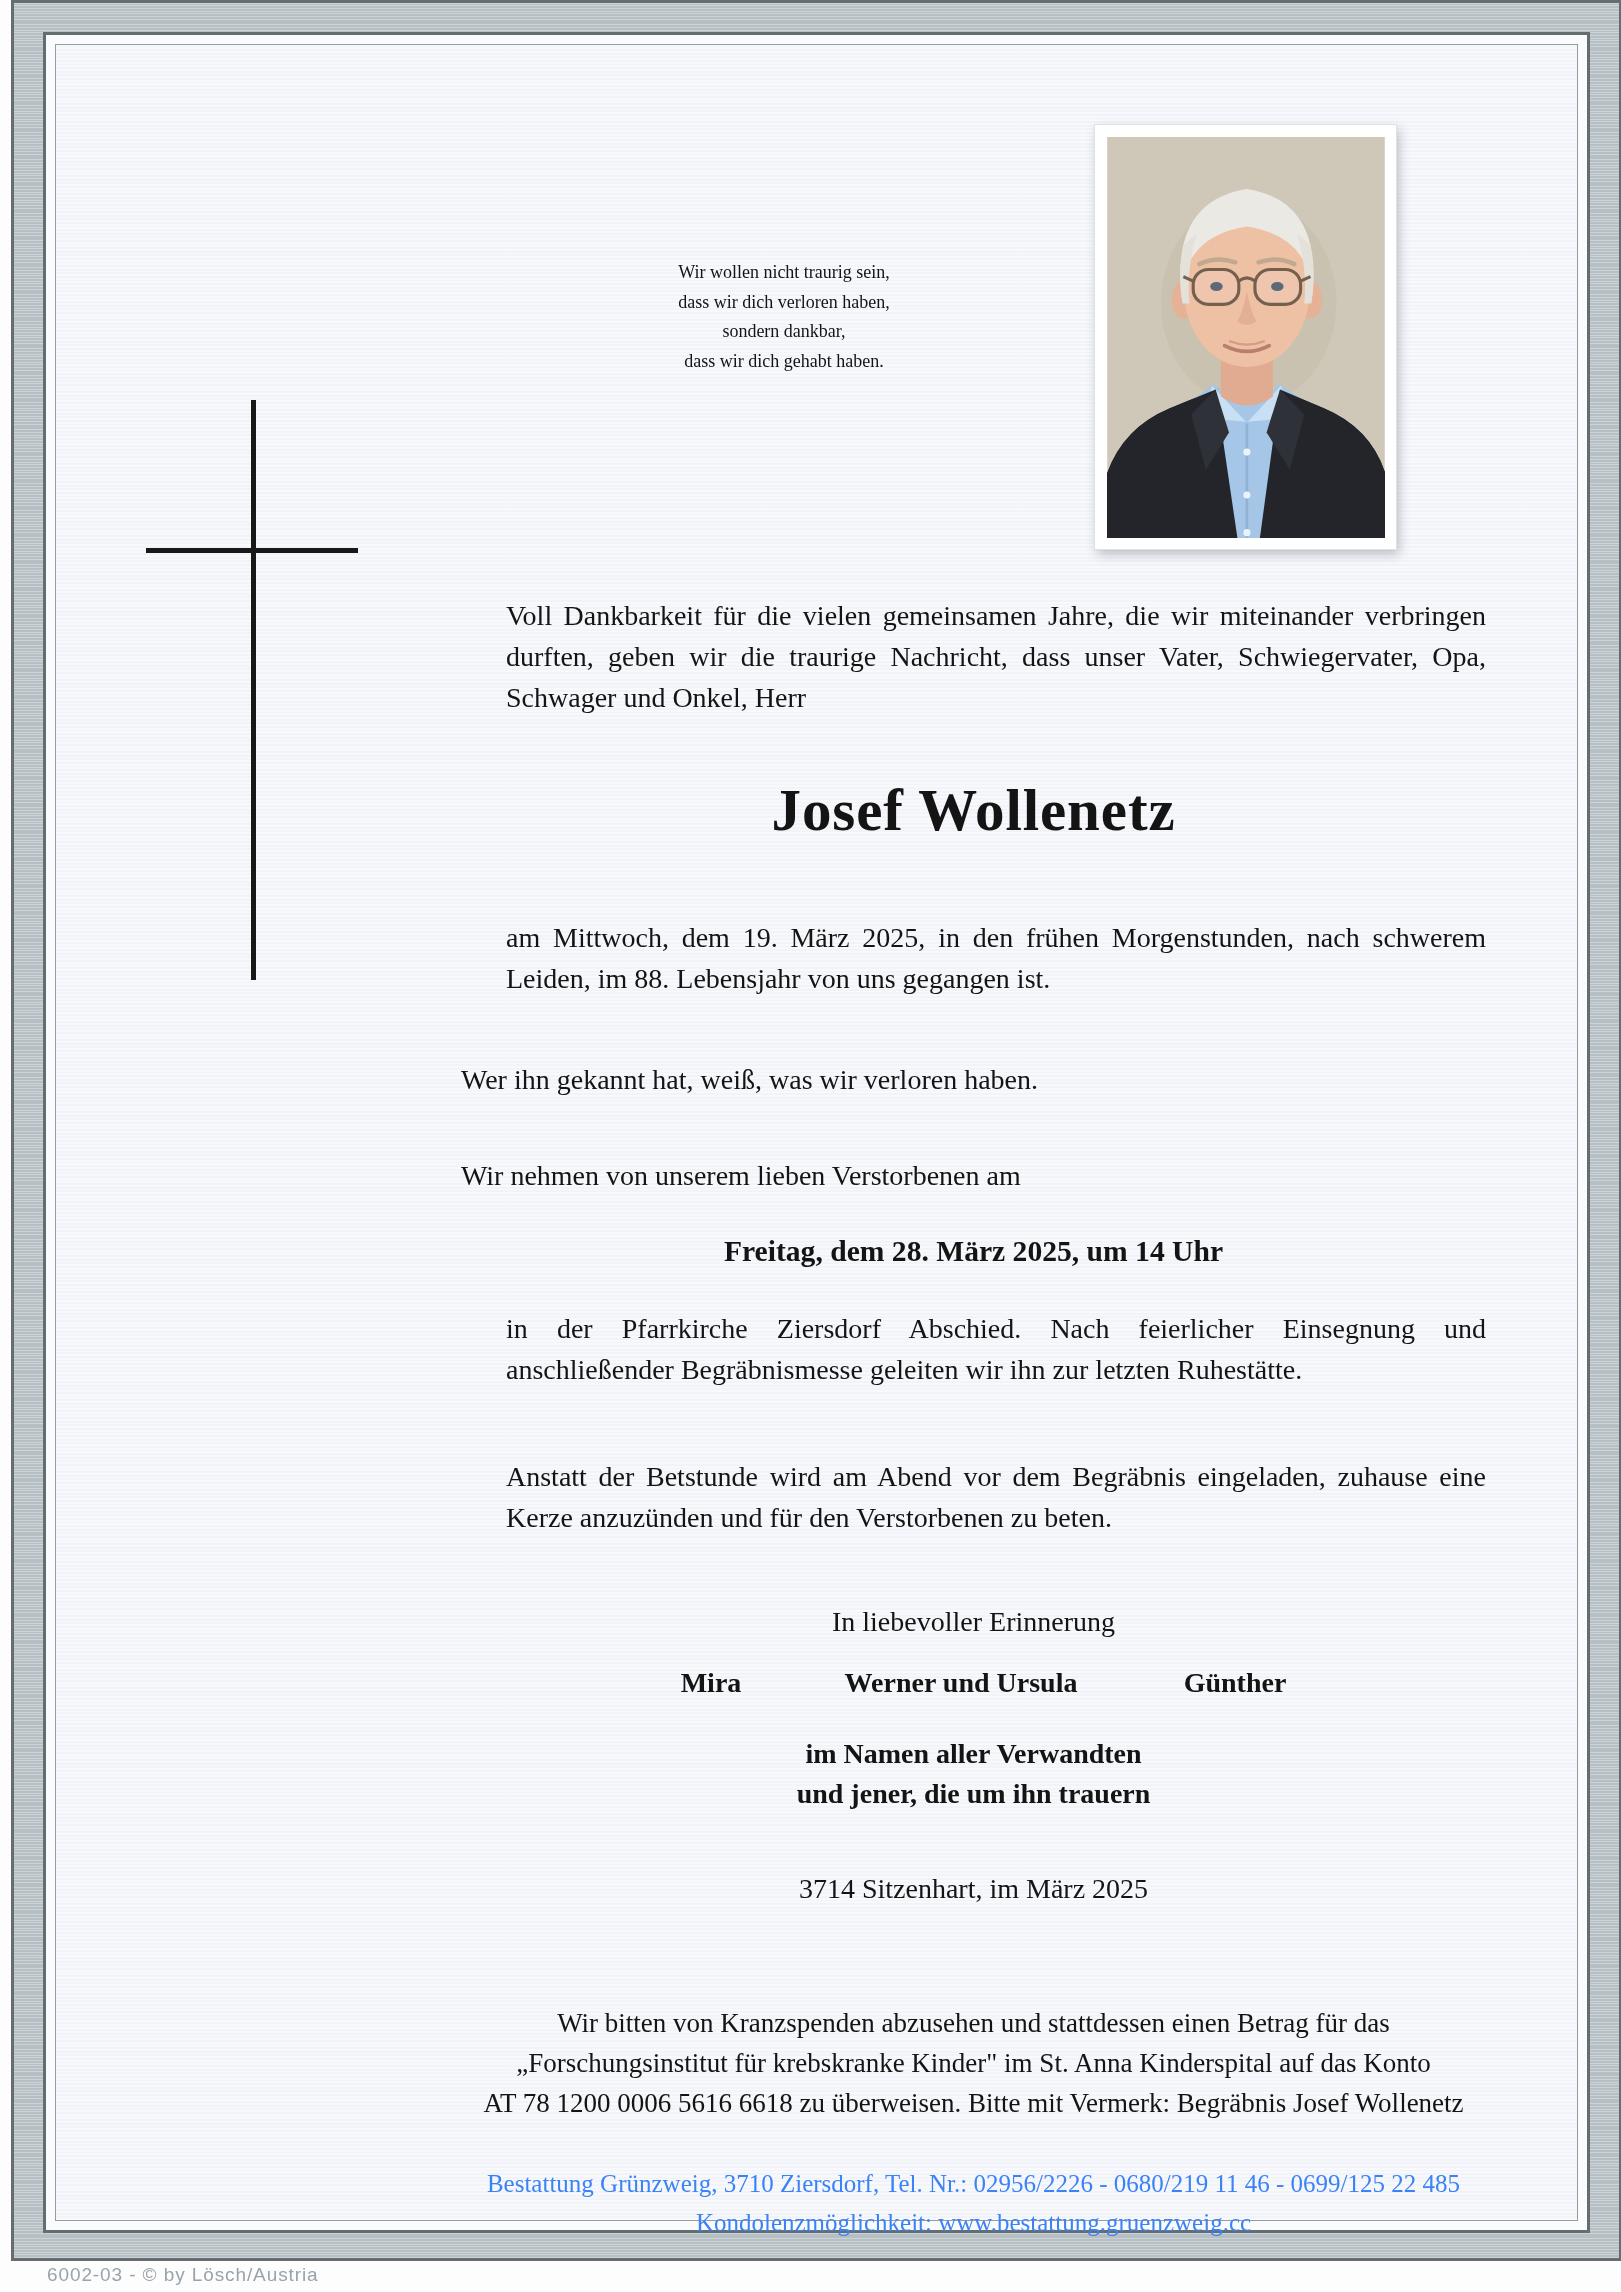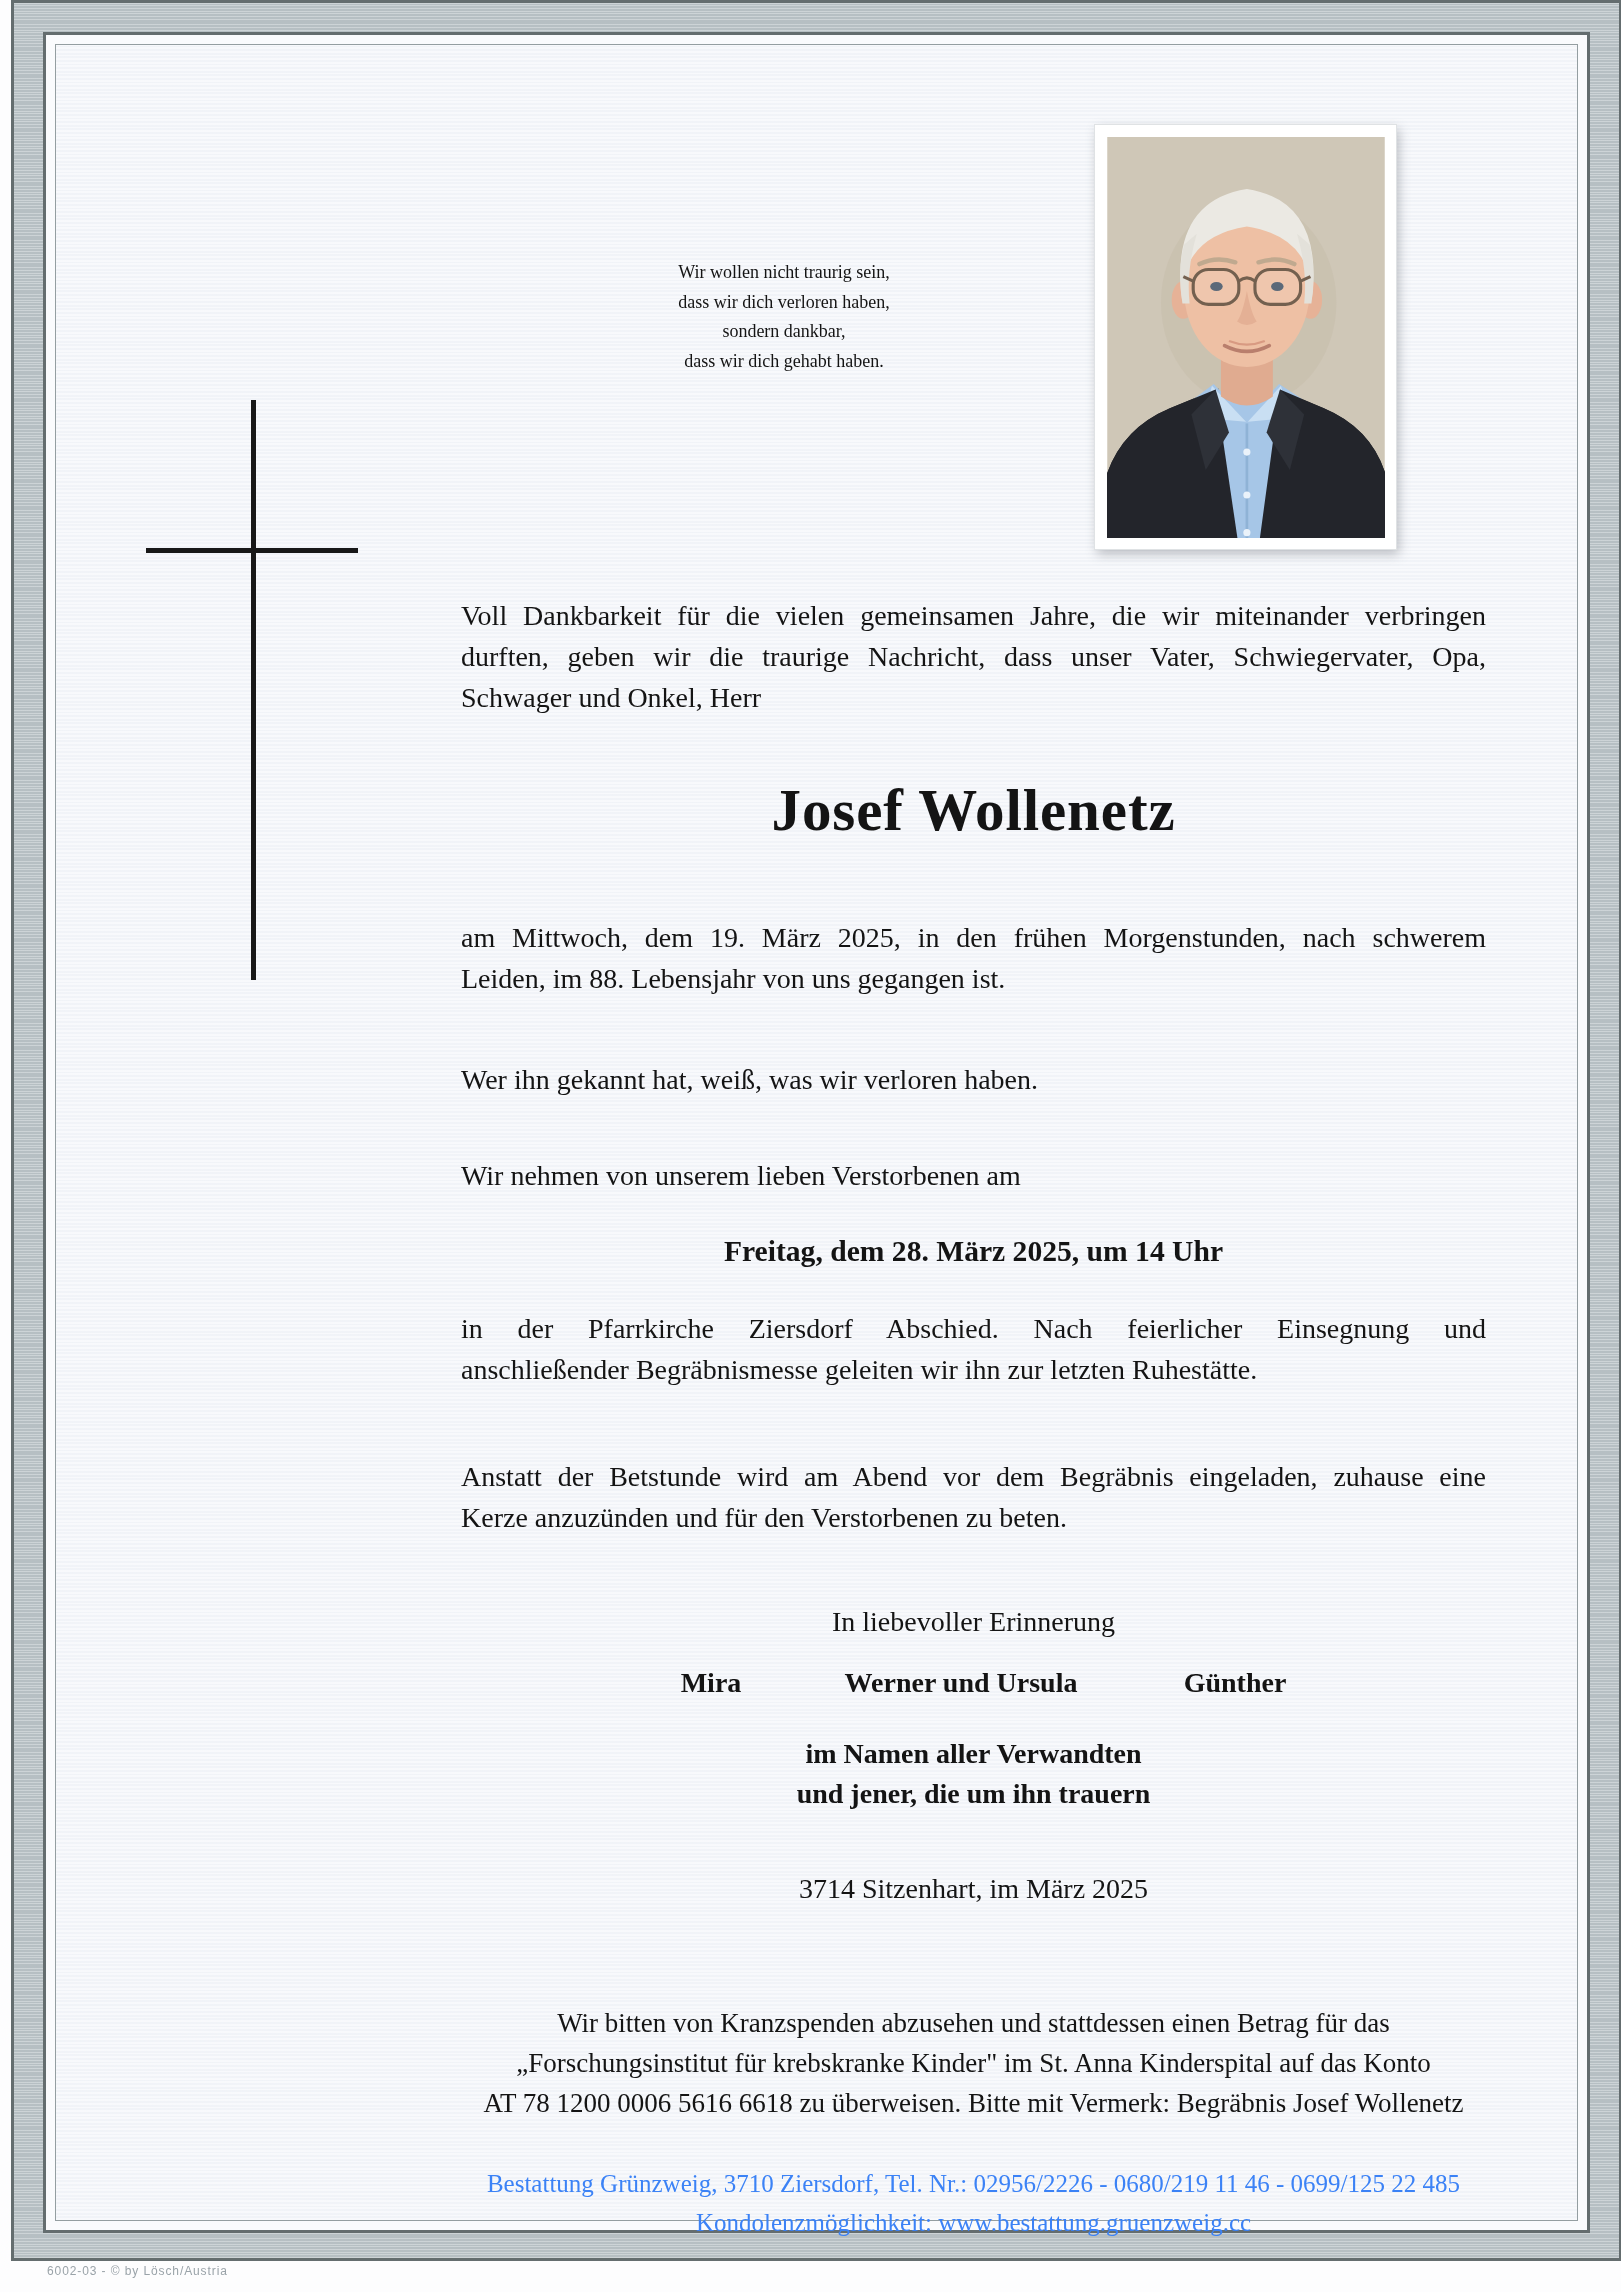--- a/index.html
+++ b/index.html
@@ -29,39 +29,39 @@
     background-image:repeating-linear-gradient(0deg, rgba(255,255,255,0.35) 0 1.8px, rgba(90,110,140,0.02) 1.8px 3.6px);
     border:1.8px solid #949ea1;
   }
   
   .abs { position:absolute; }
   .poem {
     left:502px; top:258px; width:564px;
     font-size:18px; line-height:29.6px; text-align:center;
   }
   .col { left:461px; width:1025px; font-size:28px; line-height:41px; }
-  .line { white-space:nowrap; }
+  .line { white-space:nowrap;margin-left:45px; }
   .j { text-align:justify; text-align-last:justify; }
   .deceased {
     left:461px; top:774px; width:1025px;
     font-size:59px; line-height:72px; font-weight:bold; text-align:center;
     letter-spacing:0.9px;
   }
   .bold-center { font-weight:bold; text-align:center; white-space:normal; }
   .center { text-align:center; white-space:normal; }
   .funeral { font-size:29.6px;font-family:Liberation Serif, serif; }
   .mourners { height:41px; font-weight:bold; }
   .mourners span { position:absolute; transform:translateX(-50%); white-space:nowrap; }
   .m0 { left:234px;margin-left:16px; } .m1 { left:500px; } .m2 { left:774px; }
   .donation { font-size:27px; line-height:40px; }
   .footer { font-size:25px; line-height:39px; color:#3b82f6; }
   .credit {
     left:47px; top:2264px;
     font-family:"Liberation Sans", sans-serif;
-    font-size:12px; color:#9aa3a9; letter-spacing:0.9px;
+    font-size:19px; color:#9aa3a9; letter-spacing:0.9px;
   }
   
   .cross-v { left:251px; top:400px; width:5.4px; height:580px; background:#181818; }
   .cross-h { left:146px; top:548px; width:212px; height:5.4px; background:#181818; }
   
   .photo-frame {
     left:1094px; top:124px; width:278px; height:401px;
     background:#ffffff; padding:11.6px;
     border:0.9px solid #dfe2e4;
     box-shadow:2.7px 4.5px 10.7px rgba(110,115,125,0.45);

